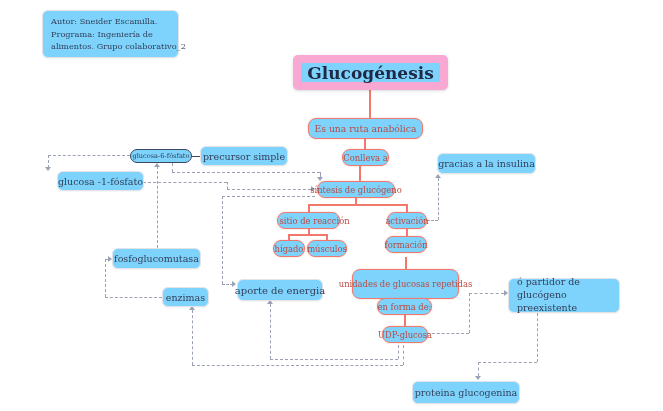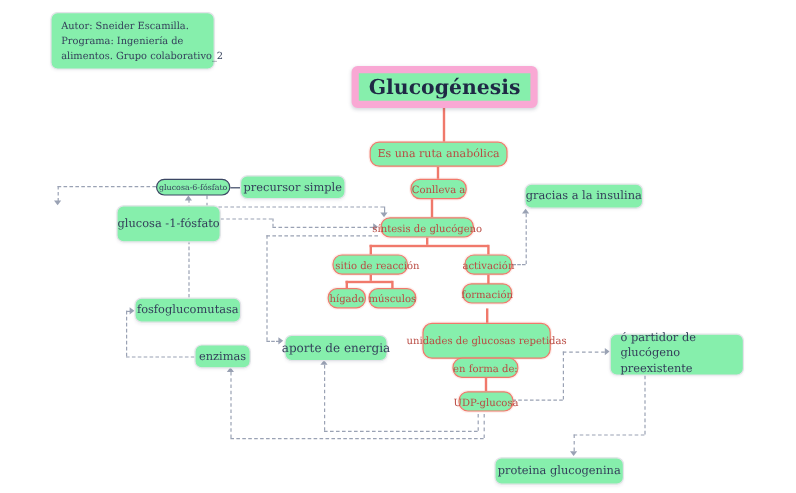--- a/index.html
+++ b/index.html
@@ -4,38 +4,38 @@
 <style>
   html,body{margin:0;padding:0;}
   body{
     width:663px;height:411px;position:relative;background:#ffffff;
     font-family:"DejaVu Serif", serif;overflow:hidden;
   }
   .canvas{position:absolute;left:0;top:0;width:663px;height:411px;}
 
   
   .node{
-    position:absolute;box-sizing:border-box;background:#86efac;
+    position:absolute;box-sizing:border-box;background:#7dd3fc;
     display:flex;align-items:center;justify-content:center;text-align:center;
     border-radius:6px;white-space:nowrap;
   }
   .light{
     border:1px solid #e3e3e8;color:var(--navy,#333f5a);font-size:9.5px;
     box-shadow:0 1px 2px rgba(60,70,110,0.06);
   }
   .red{
     border:1.4px solid var(--accent,#f0796b);color:#b94a42;font-size:8.4px;
     border-radius:8px;box-shadow:0 0 0 1px rgba(240,121,107,0.12);
   }
   .darkbox{
     border:1.4px solid #3b4663;color:var(--navy,#2f3a56);font-size:6.6px;
     border-radius:8px;
   }
   .titlebox{
-    border:6px solid #f9a8d4;color:#1f2945;font-weight:bold;font-size:17px;
+    border:8px solid #f9a8d4;color:#1f2945;font-weight:bold;font-size:17px;
     border-radius:5px;box-shadow:0 1px 3px rgba(40,50,80,0.18);
   }
   .author{
     flex-direction:column;align-items:flex-start;justify-content:center;
     text-align:left;font-size:8.2px;line-height:1.55;padding:4px 8px;
     border:1px solid #e3e3e8;color:var(--navy,#333f5a);
     box-shadow:0 1px 2px rgba(60,70,110,0.06);
   }
   .wrap2{white-space:normal;line-height:1.35;justify-content:flex-start;
     text-align:left;padding:3px 8px;}
@@ -151,21 +151,21 @@
   <div class="node red" style="left:352px;top:269px;width:107px;height:30px;">unidades de glucosas repetidas</div>
 
   <div class="node red" style="left:377px;top:298px;width:55px;height:17px;">en forma de:</div>
 
   <div class="node red" style="left:382px;top:326px;width:46px;height:17px;">UDP-glucosa</div>
 
   <div class="node darkbox" style="left:130px;top:149px;width:62px;height:14px;">glucosa-6-fósfato</div>
 
   <div class="node light" style="left:200px;top:146px;width:88px;height:20px;">precursor simple</div>
 
-  <div class="node light" style="left:57px;top:171px;width:87px;height:31px;margin-left:40px;">glucosa -1-fósfato</div>
+  <div class="node light" style="left:57px;top:171px;width:87px;height:20px;">glucosa -1-fósfato</div>
 
   <div class="node light" style="left:437px;top:153px;width:99px;height:21px;">gracias a la insulina</div>
 
   <div class="node light" style="left:112px;top:248px;width:89px;height:21px;">fosfoglucomutasa</div>
 
   <div class="node light" style="left:162px;top:287px;width:47px;height:20px;">enzimas</div>
 
   <div class="node light wrap2" style="left:508px;top:278px;width:112px;height:35px;">ó partidor de glucógeno preexistente</div>
 
   <div class="node light" style="left:237px;top:279px;width:86px;height:22px;font-size:10px;">aporte de energia</div>

